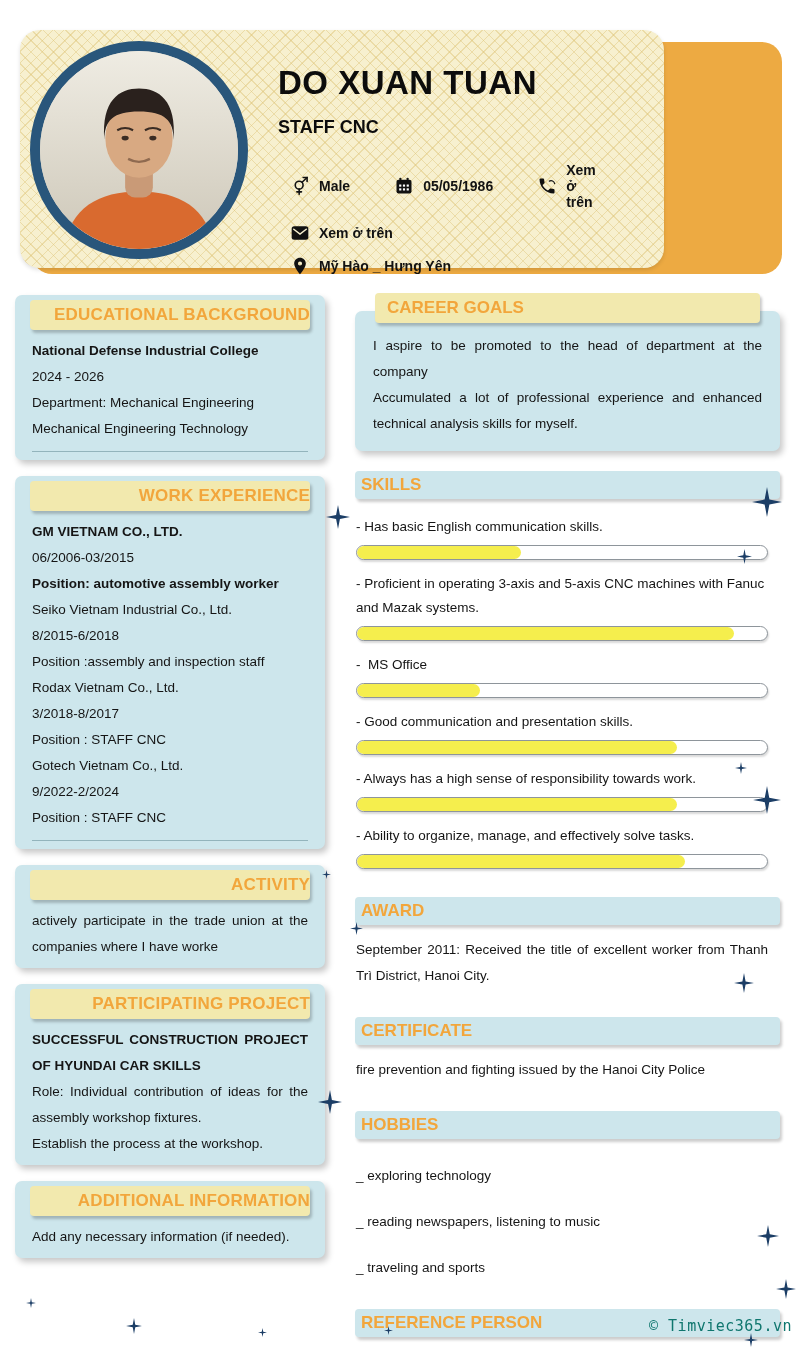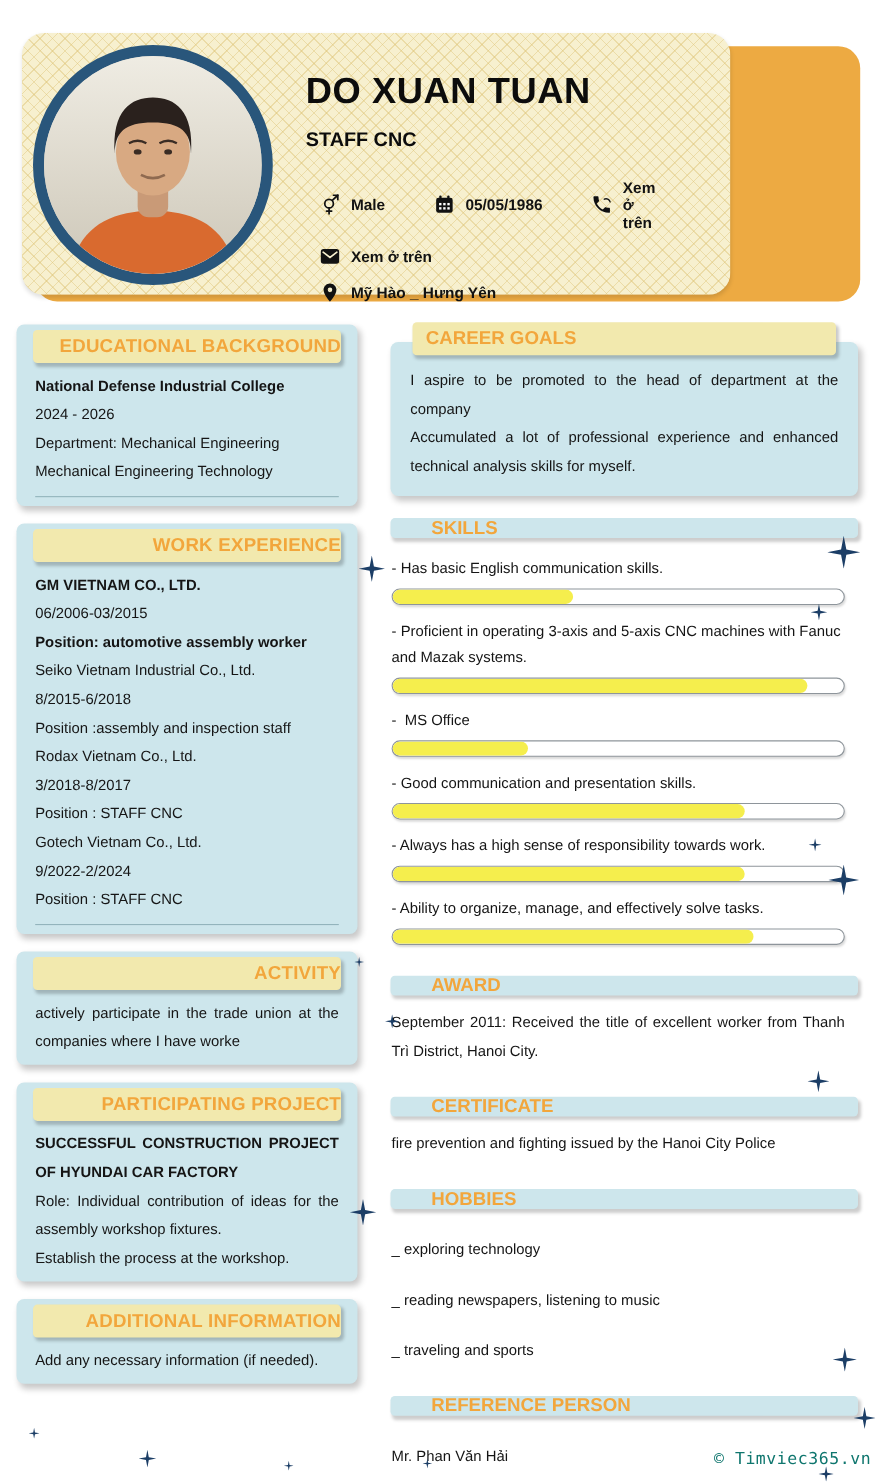--- a/index.html
+++ b/index.html
@@ -55,22 +55,22 @@
     position:relative;z-index:2;margin:0 20px;height:30px;background:#f2e9ae;border-radius:4px;
     box-shadow:2px 3px 3px rgba(0,0,0,.22);display:flex;align-items:center;padding-left:12px;
     color:#f2a63c;font-weight:700;font-size:17px;
   }
   .goals-body{
     background:#cde6ec;border-radius:7px;box-shadow:3px 4px 6px rgba(0,0,0,.22);
     margin-top:-12px;padding:22px 18px 14px;
   }
   .goals-body p{margin:0;font-size:13.5px;line-height:26px;text-align:justify;color:#151515;}
   .rbar{
-    height:18px;background:#cde6ec;border-radius:4px;box-shadow:2px 3px 3px rgba(0,0,0,.2);
-    display:flex;align-items:center;padding-left:37px;
+    height:28px;background:#cde6ec;border-radius:4px;box-shadow:2px 3px 3px rgba(0,0,0,.2);
+    display:flex;align-items:center;padding-left:6px;
     color:#f2a63c;font-weight:700;font-size:17px;margin-top:28px;
   }
   .rbar.first{margin-top:20px;}
   .rbody{padding:4px 12px 0 1px;}
   .skill{margin-top:12px;}
   .skill-label{font-size:13.5px;line-height:24px;color:#151515;white-space:pre-wrap;}
   .track{
     margin-top:6px;height:13px;background:#ffffff;border:1px solid #8e959b;border-radius:8px;
     overflow:hidden;box-shadow:1px 2px 2px rgba(0,0,0,.15);
   }
@@ -216,21 +216,21 @@
       <div class="hbar">
         <span>ACTIVITY</span>
       </div>
       <div class="line just">actively participate in the trade union at the companies where I have worke</div>
     </section>
 
     <section class="lcard">
       <div class="hbar">
         <span>PARTICIPATING PROJECT</span>
       </div>
-      <div class="line b just">SUCCESSFUL CONSTRUCTION PROJECT OF HYUNDAI CAR FACTORY</div>
+      <div class="line b just">SUCCESSFUL CONSTRUCTION PROJECT OF HYUNDAI CAR SKILLS</div>
       <div class="line just">Role: Individual contribution of ideas for the assembly workshop fixtures.</div>
       <div class="line">Establish the process at the workshop.</div>
     </section>
 
     <section class="lcard">
       <div class="hbar">
         <span>ADDITIONAL INFORMATION</span>
       </div>
       <div class="line">Add any necessary information (if needed).</div>
     </section>

